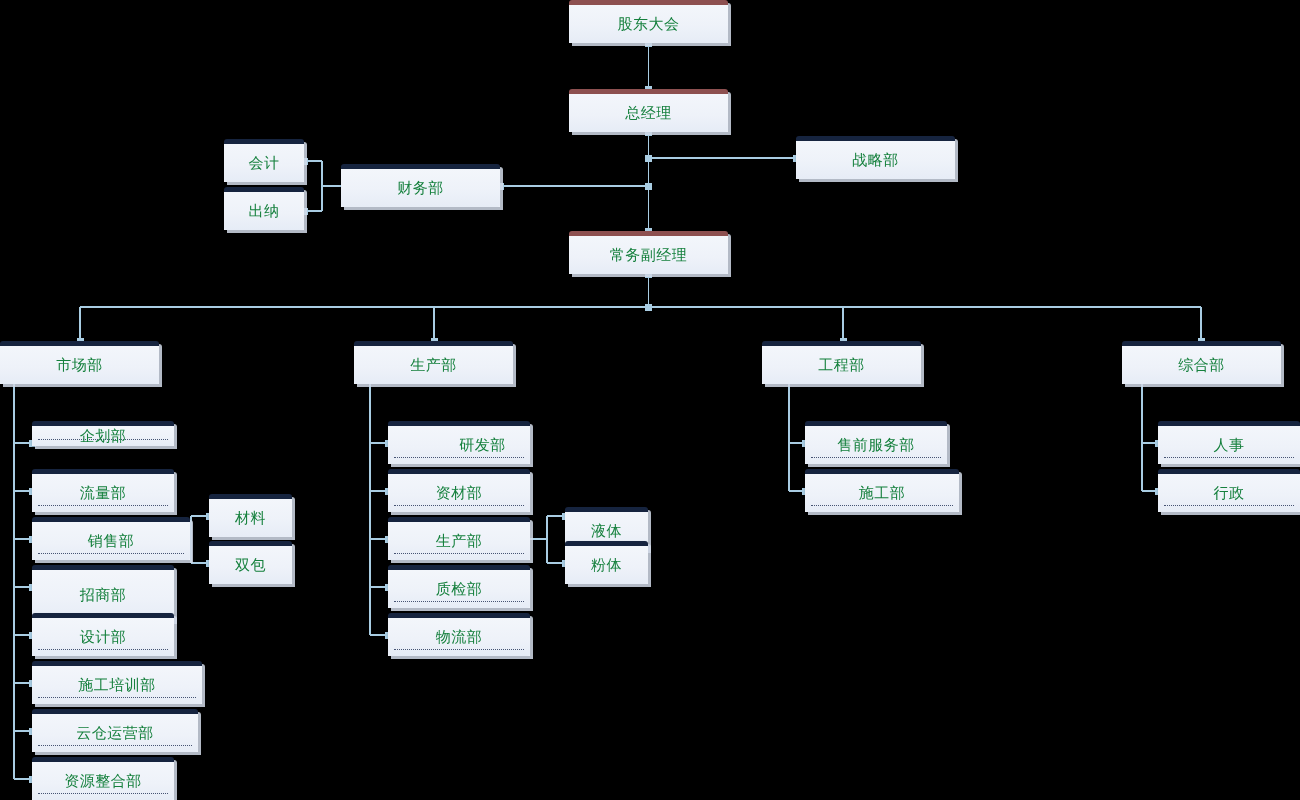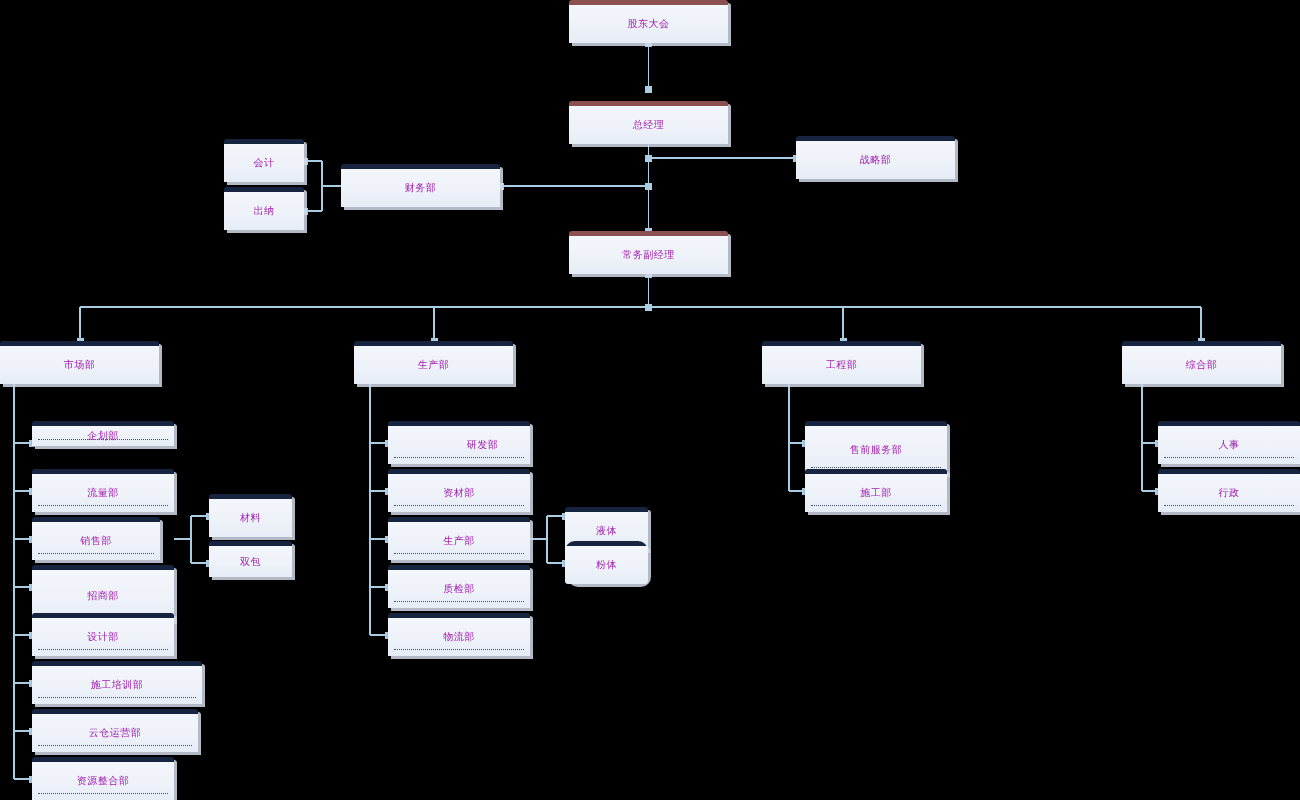--- a/index.html
+++ b/index.html
@@ -15,22 +15,22 @@
 
   
   .node{
     position:absolute;
     box-sizing:border-box;
     background:#eef2f9;
     border-top:5px solid #16243f;
     border-radius:3px 3px 0 0;
     box-shadow:3px 3px 0 rgba(210,219,233,.85), 0 1px 2px rgba(0,0,0,.25);
     display:flex;align-items:center;justify-content:center;
-    color:#a21caf;
-    font-size:10px;
+    color:#15803d;
+    font-size:15px;
     line-height:1;
     letter-spacing:.5px;
     white-space:nowrap;
   }
   .node.exec{border-top-color:#8d5050;}
   .node .label{pointer-events:none;}
   
   .node.dashed::after{
     content:"";position:absolute;left:6px;right:6px;bottom:6px;height:0;
     border-bottom:1.5px dotted #2a3a5c;opacity:.85;
@@ -144,21 +144,21 @@
       <rect x="802" y="440" width="7" height="7"></rect>
       <rect x="802" y="488" width="7" height="7"></rect>
       <rect x="1155" y="440" width="7" height="7"></rect>
       <rect x="1155" y="488" width="7" height="7"></rect>
     </g>
   </svg>
 
   <div class="node exec" style="left: 569px; top: 0px; width: 159px; height: 43px;">
     <span class="label">股东大会</span>
   </div>
-  <div class="node exec" style="left: 569px; top: 89px; width: 159px; height: 43px; margin-top: 12px;">
+  <div class="node exec" style="left: 569px; top: 89px; width: 159px; height: 43px;">
     <span class="label">总经理</span>
   </div>
   <div class="node exec" style="left: 569px; top: 231px; width: 159px; height: 43px; align-items: center;">
     <span class="label">常务副经理</span>
   </div>
 
   <div class="node" style="left: 796px; top: 136px; width: 159px; height: 43px;">
     <span class="label">战略部</span>
   </div>
   <div class="node" style="left: 341px; top: 164px; width: 159px; height: 43px;">
@@ -183,21 +183,21 @@
   <div class="node" style="left: 1122px; top: 341px; width: 159px; height: 43px;">
     <span class="label">综合部</span>
   </div>
 
   <div class="node dashed" style="left: 32px; top: 421px; width: 142px; height: 25px;">
     <span class="label">企划部</span>
   </div>
   <div class="node dashed" style="left: 32px; top: 469px; width: 142px; height: 43px;">
     <span class="label">流量部</span>
   </div>
-  <div class="node dashed" style="left: 32px; top: 517px; width: 128px; height: 43px;">
+  <div class="node dashed" style="left: 32px; top: 517px; width: 158px; height: 43px;">
     <span class="label">销售部</span>
   </div>
   <div class="node dashed" style="left: 32px; top: 565px; width: 142px; height: 56px;">
     <span class="label">招商部</span>
   </div>
   <div class="node dashed" style="left: 32px; top: 613px; width: 142px; height: 43px;">
     <span class="label">设计部</span>
   </div>
   <div class="node dashed" style="left: 32px; top: 661px; width: 170px; height: 43px;">
     <span class="label">施工培训部</span>
@@ -205,21 +205,21 @@
   <div class="node dashed" style="left: 32px; top: 709px; width: 166px; height: 43px;">
     <span class="label">云仓运营部</span>
   </div>
   <div class="node dashed" style="left: 32px; top: 757px; width: 142px; height: 43px;">
     <span class="label">资源整合部</span>
   </div>
 
   <div class="node" style="left: 209px; top: 494px; width: 83px; height: 43px;">
     <span class="label">材料</span>
   </div>
-  <div class="node" style="left: 209px; top: 541px; width: 83px; height: 36px;">
+  <div class="node" style="left: 209px; top: 541px; width: 83px; height: 43px;">
     <span class="label">双包</span>
   </div>
 
   <div class="node dashed" style="left: 388px; top: 421px; width: 142px; height: 43px; padding-left: 47px;">
     <span class="label">研发部</span>
   </div>
   <div class="node dashed" style="left: 388px; top: 469px; width: 142px; height: 43px;">
     <span class="label">资材部</span>
   </div>
   <div class="node dashed" style="left: 388px; top: 517px; width: 142px; height: 43px;">
@@ -228,28 +228,28 @@
   <div class="node dashed" style="left: 388px; top: 565px; width: 142px; height: 43px;">
     <span class="label">质检部</span>
   </div>
   <div class="node dashed" style="left: 388px; top: 613px; width: 142px; height: 43px;">
     <span class="label">物流部</span>
   </div>
 
   <div class="node" style="left: 565px; top: 494px; width: 83px; height: 43px; margin-top: 13px;">
     <span class="label">液体</span>
   </div>
-  <div class="node" style="left: 565px; top: 541px; width: 83px; height: 43px; border-radius: 10px;">
+  <div class="node" style="left: 565px; top: 541px; width: 83px; height: 43px;">
     <span class="label">粉体</span>
   </div>
 
-  <div class="node dashed" style="left: 805px; top: 421px; width: 142px; height: 53px;">
+  <div class="node dashed" style="left: 805px; top: 421px; width: 142px; height: 43px;">
     <span class="label">售前服务部</span>
   </div>
-  <div class="node dashed" style="left: 805px; top: 469px; width: 142px; height: 43px;">
+  <div class="node dashed" style="left: 805px; top: 469px; width: 154px; height: 43px;">
     <span class="label">施工部</span>
   </div>
 
   <div class="node dashed" style="left: 1158px; top: 421px; width: 142px; height: 43px;">
     <span class="label">人事</span>
   </div>
   <div class="node dashed" style="left: 1158px; top: 469px; width: 142px; height: 43px;">
     <span class="label">行政</span>
   </div>
 

